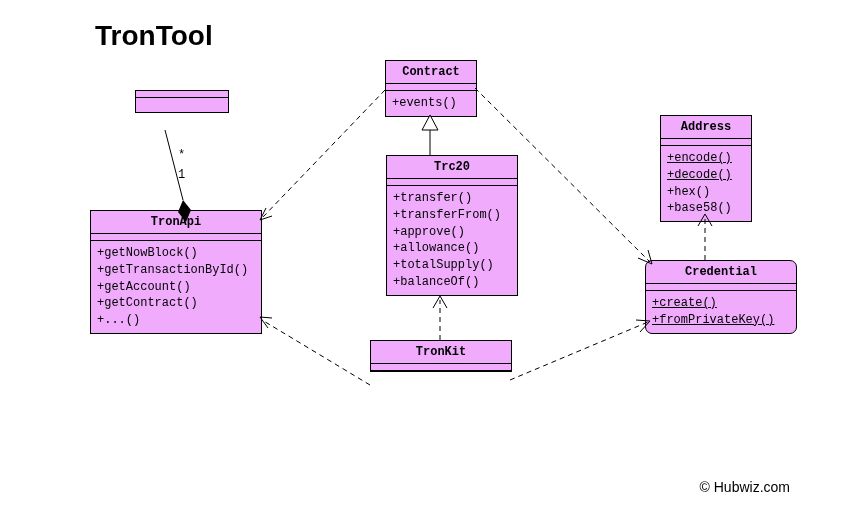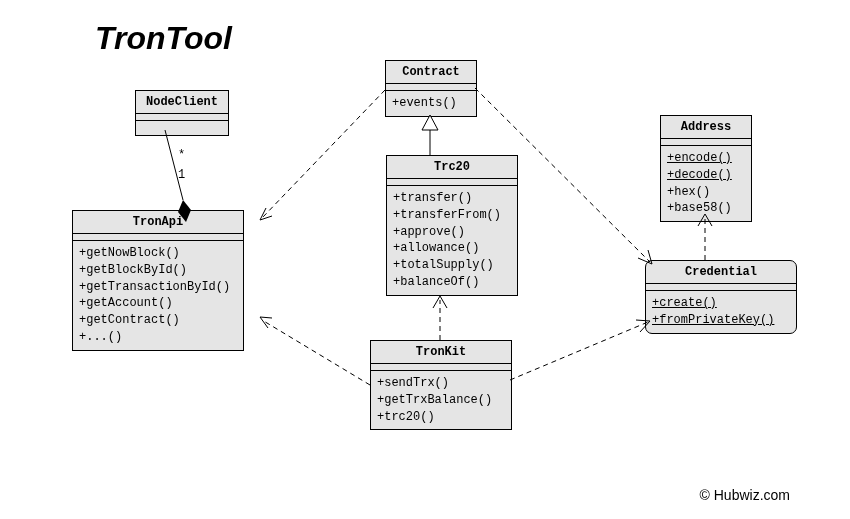--- a/index.html
+++ b/index.html
@@ -10,34 +10,33 @@
     font-size: 12px;
     width: 850px;
     height: 519px;
     position: relative;
     overflow: hidden;
   }
   .title {
     position: absolute;
     font-family: Arial, sans-serif;
     font-weight: 900;
-    font-style: italic;
-    font-size: 32px;
+    font-size: 28px;
     color: #000;
   }
   .credit {
     position: absolute;
     font-family: Arial, sans-serif;
     font-size: 14px;
     color: #000;
   }
   .class-box {
     position: absolute;
     border: 1px solid #000;
-    background: #e5e5e5;
+    background: #f0abfc;
     font-family: Liberation Mono, monospace;
   }
   .class-name {
     font-weight: bold;
     text-align: center;
     padding: 4px 6px;
     border-bottom: 1px solid #000;
   }
   .class-mid {
     height: 6px;
@@ -61,31 +60,29 @@
     font-family: "Courier New", monospace;
     font-size: 12px;
   }
 </style>
 </head>
 <body>
 
 <div class="title" style="left:95px; top:20px;">TronTool</div>
 
 <div class="class-box" style="left:135px; top:90px; width:92px;">
-  <div class="class-name">NodeClient</div>
   <div class="class-mid"></div>
   <div class="class-body" style="height:6px;"></div>
 </div>
 
-<div class="class-box" style="left:72px; top:210px; width:170px;">
+<div class="class-box" style="left:90px; top:210px; width:170px;">
   <div class="class-name">TronApi</div>
   <div class="class-mid"></div>
   <div class="class-body">
     <div class="method">+getNowBlock()</div>
-    <div class="method">+getBlockById()</div>
     <div class="method">+getTransactionById()</div>
     <div class="method">+getAccount()</div>
     <div class="method">+getContract()</div>
     <div class="method">+...()</div>
   </div>
 </div>
 
 <div class="class-box" style="left:385px; top:60px; width:90px;">
   <div class="class-name">Contract</div>
   <div class="class-mid"></div>
@@ -103,25 +100,20 @@
     <div class="method">+approve()</div>
     <div class="method">+allowance()</div>
     <div class="method">+totalSupply()</div>
     <div class="method">+balanceOf()</div>
   </div>
 </div>
 
 <div class="class-box" style="left:370px; top:340px; width:140px;">
   <div class="class-name">TronKit</div>
   <div class="class-mid"></div>
-  <div class="class-body">
-    <div class="method">+sendTrx()</div>
-    <div class="method">+getTrxBalance()</div>
-    <div class="method">+trc20()</div>
-  </div>
 </div>
 
 <div class="class-box" style="left:660px; top:115px; width:90px;">
   <div class="class-name">Address</div>
   <div class="class-mid"></div>
   <div class="class-body">
     <div class="method static">+encode()</div>
     <div class="method static">+decode()</div>
     <div class="method">+hex()</div>
     <div class="method">+base58()</div>
@@ -130,21 +122,21 @@
 
 <div class="class-box" style="left:645px; top:260px; width:150px;border-radius:7px;">
   <div class="class-name">Credential</div>
   <div class="class-mid"></div>
   <div class="class-body">
     <div class="method static">+create()</div>
     <div class="method static">+fromPrivateKey()</div>
   </div>
 </div>
 
-<div class="credit" style="right:60px; bottom:16px;margin-left:23px;">© Hubwiz.com</div>
+<div class="credit" style="right:60px; bottom:24px;margin-left:23px;">© Hubwiz.com</div>
 
 <svg class="connector">
 
   <g>
     <line x1="165" y1="130" x2="183" y2="200" stroke="#000" stroke-width="1"></line>
     <polygon points="183,200 178,212 186,222 191,210" fill="#000"></polygon>
   </g>
 
   <g>
     <line x1="430" y1="155" x2="430" y2="130" stroke="#000" stroke-width="1"></line>

